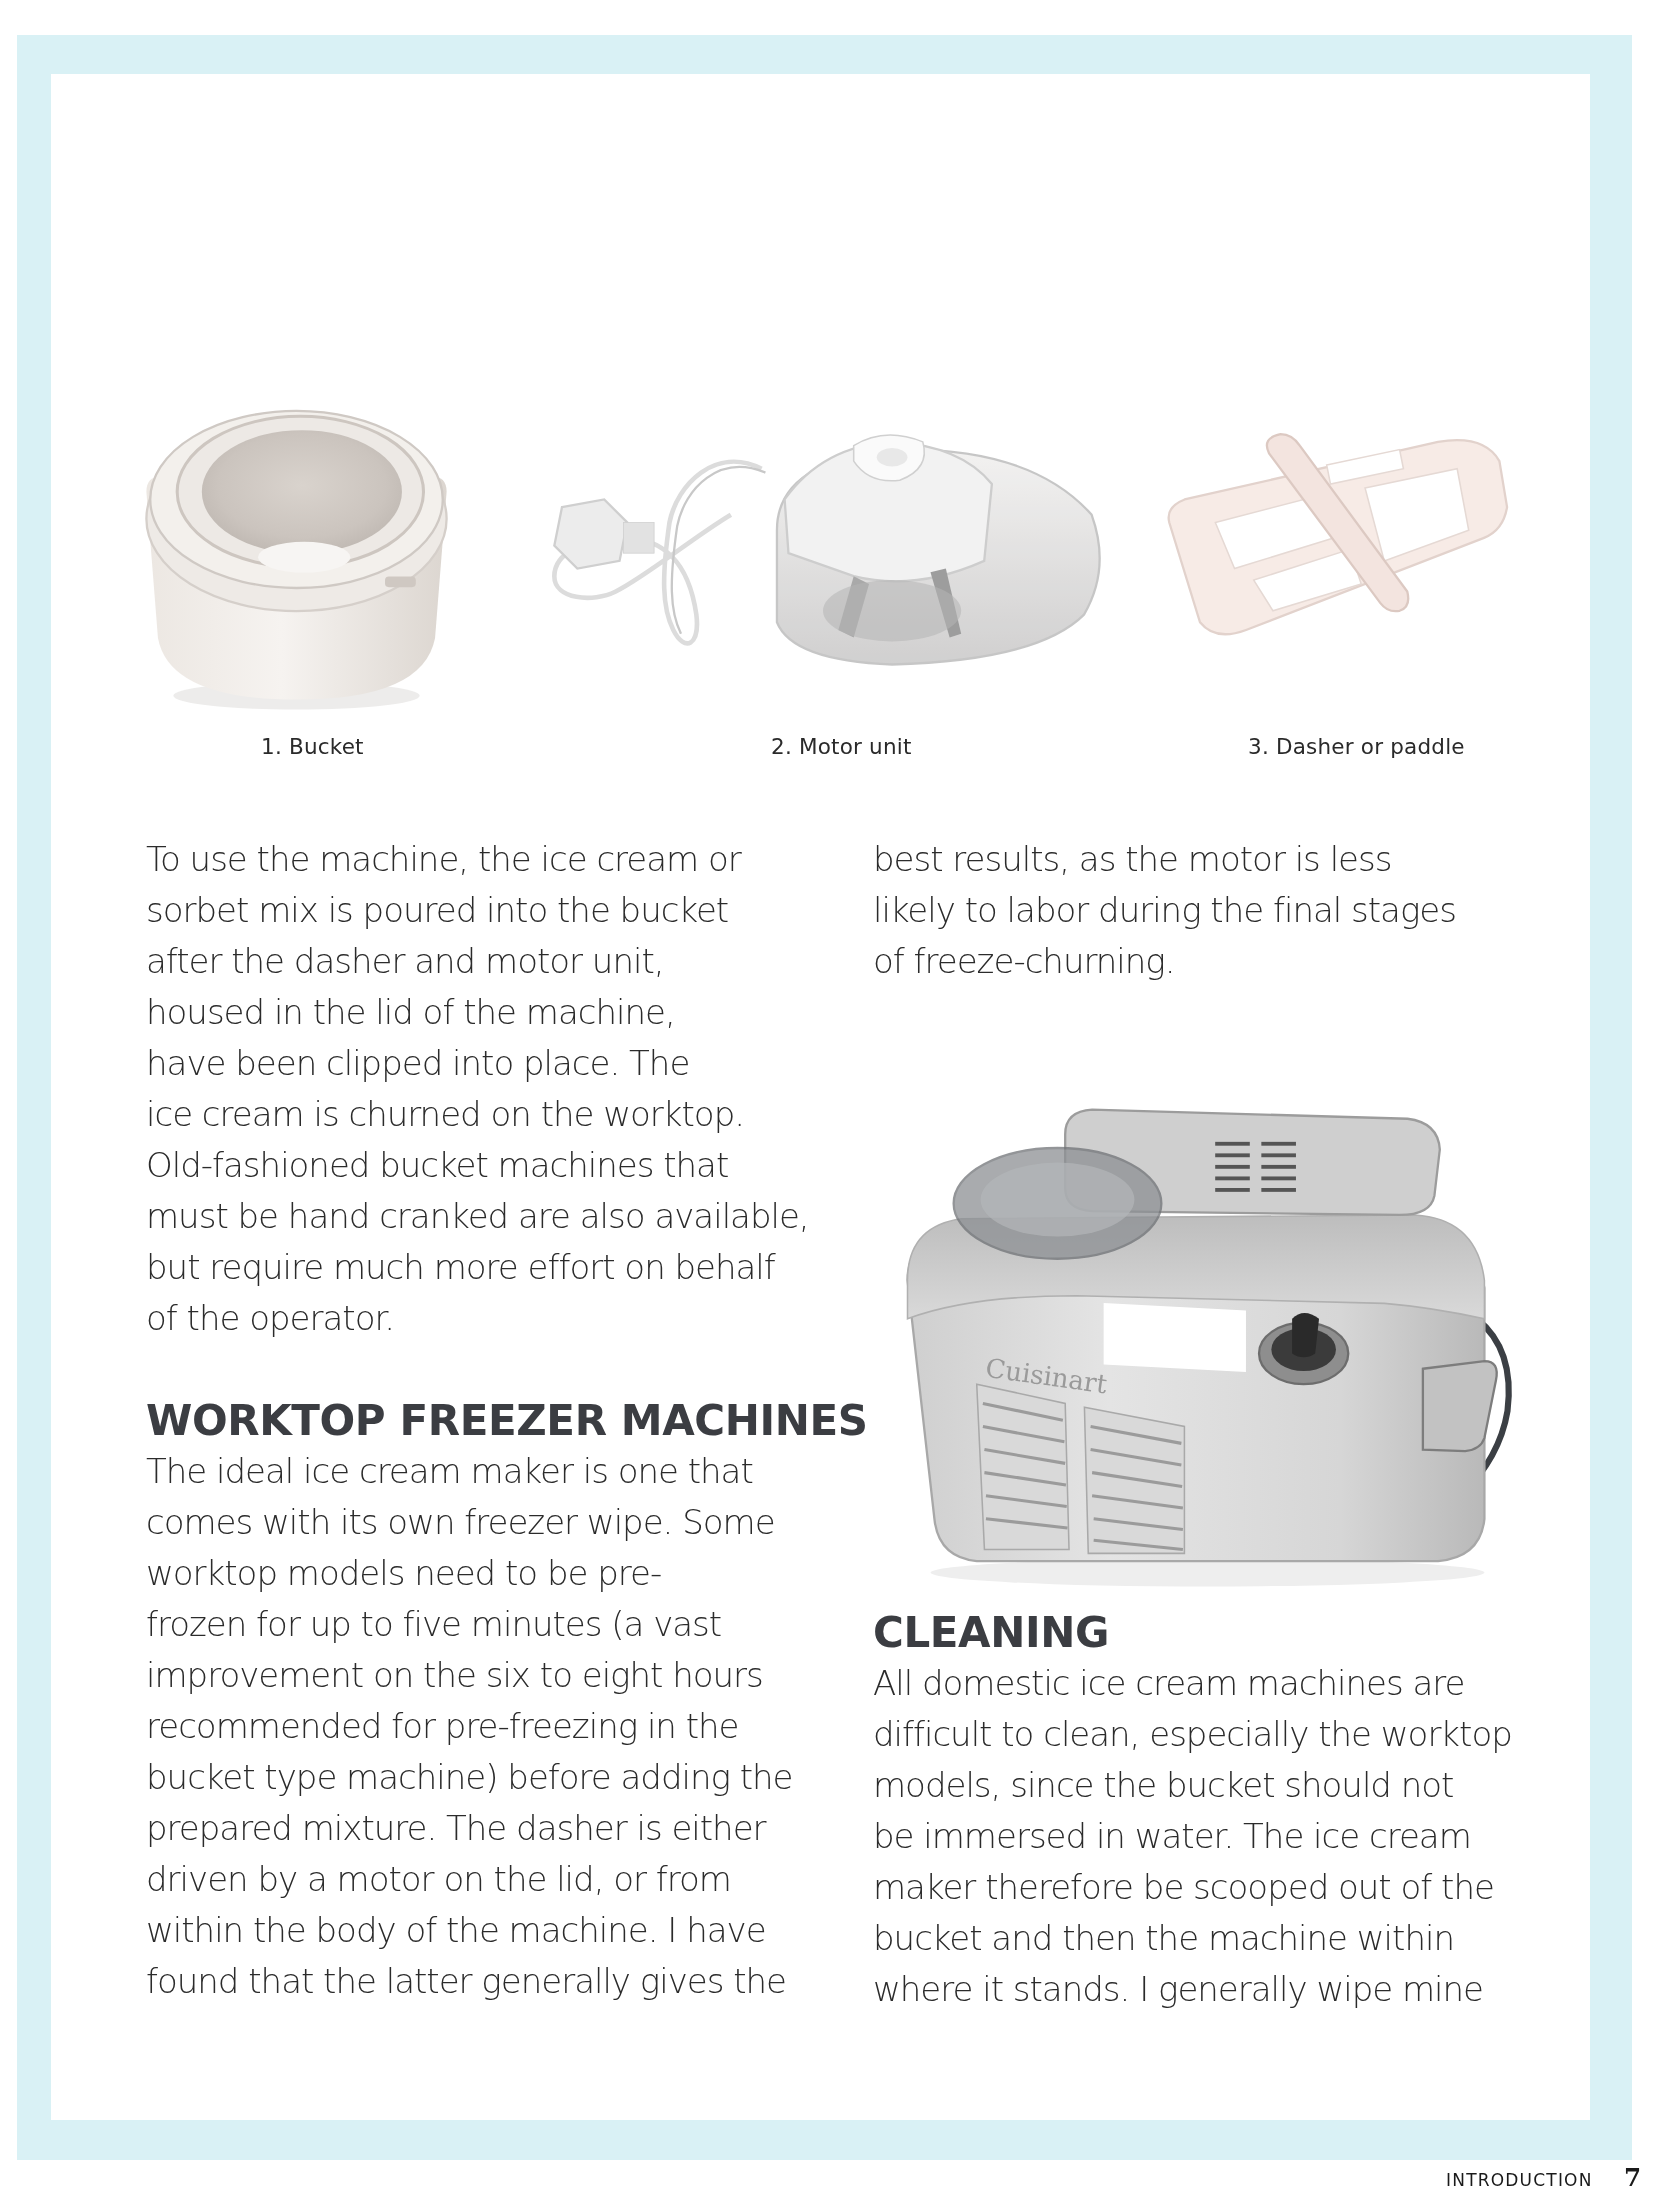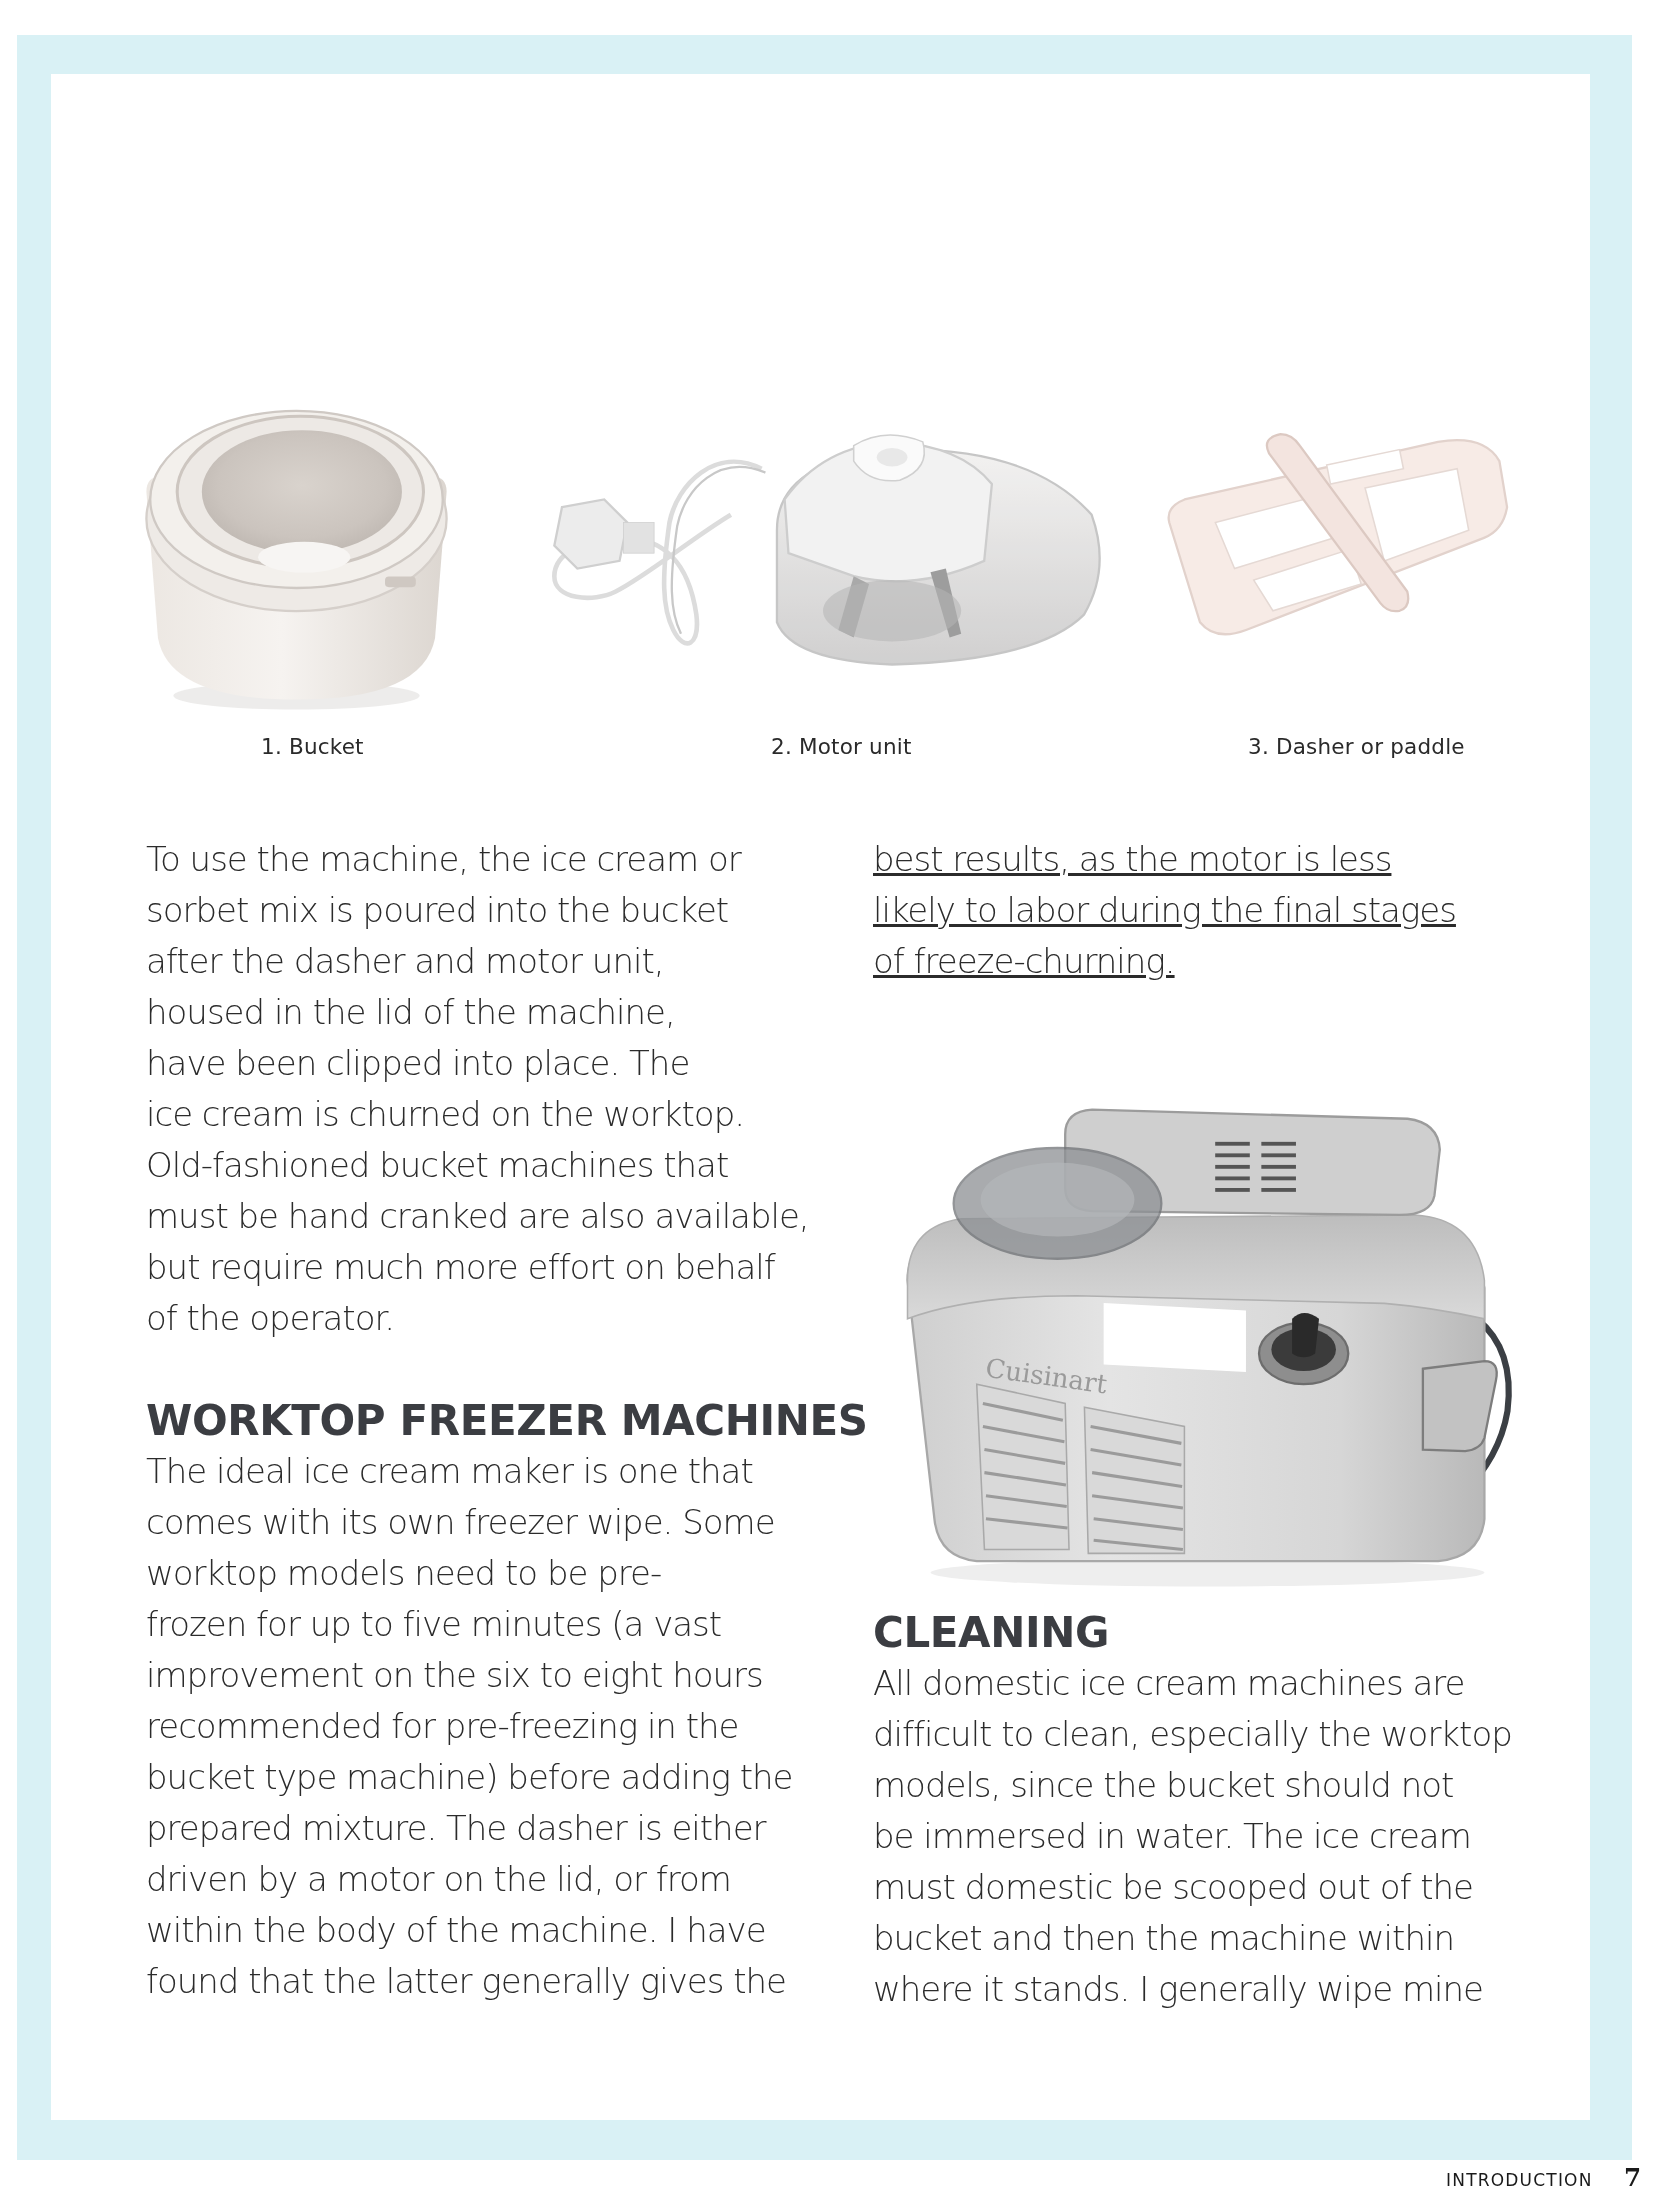--- a/index.html
+++ b/index.html
@@ -120,21 +120,21 @@
     <span class="line">improvement on the six to eight hours</span>
     <span class="line">recommended for pre-freezing in the</span>
     <span class="line">bucket type machine) before adding the</span>
     <span class="line">prepared mixture. The dasher is either</span>
     <span class="line">driven by a motor on the lid, or from</span>
     <span class="line">within the body of the machine. I have</span>
     <span class="line">found that the latter generally gives the</span>
   </p>
 </div>
 
-<div class="col" style="left:865px; top:834px; width:692px;text-decoration:underline;">
+<div class="col" style="left:865px; top:834px; width:692px;">
   <p>
     <span class="line">best results, as the motor is less</span>
     <span class="line">likely to labor during the final stages</span>
     <span class="line">of freeze-churning.</span>
   </p>
 </div>
 
 <div class="figure" style="left:892px; top:1088px; width:631px; height:500px;">
   <svg width="631" height="500" viewBox="0 0 820 650">
     <defs>
@@ -207,21 +207,21 @@
   </svg>
 </div>
 
 <div class="col" style="left:865px; top:1607px; width:692px;">
   <div class="heading">CLEANING</div>
   <p>
     <span class="line">All domestic ice cream machines are</span>
     <span class="line">difficult to clean, especially the worktop</span>
     <span class="line">models, since the bucket should not</span>
     <span class="line">be immersed in water. The ice cream</span>
-    <span class="line">must domestic be scooped out of the</span>
+    <span class="line">maker therefore be scooped out of the</span>
     <span class="line">bucket and then the machine within</span>
     <span class="line">where it stands. I generally wipe mine</span>
   </p>
 </div>
 
 <div class="footer-label">INTRODUCTION</div>
 <div class="footer-page">7</div>
 
 
 </body></html>

